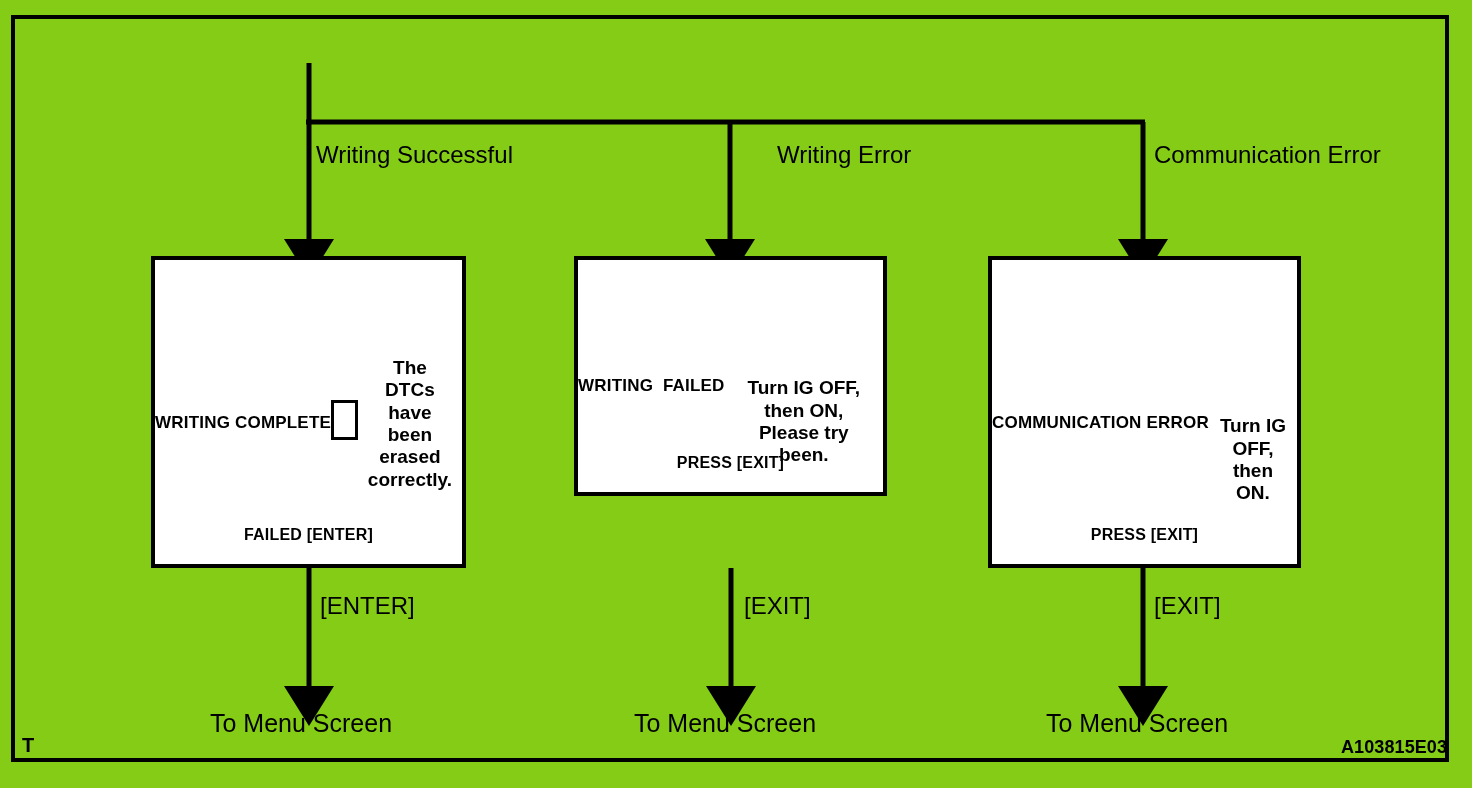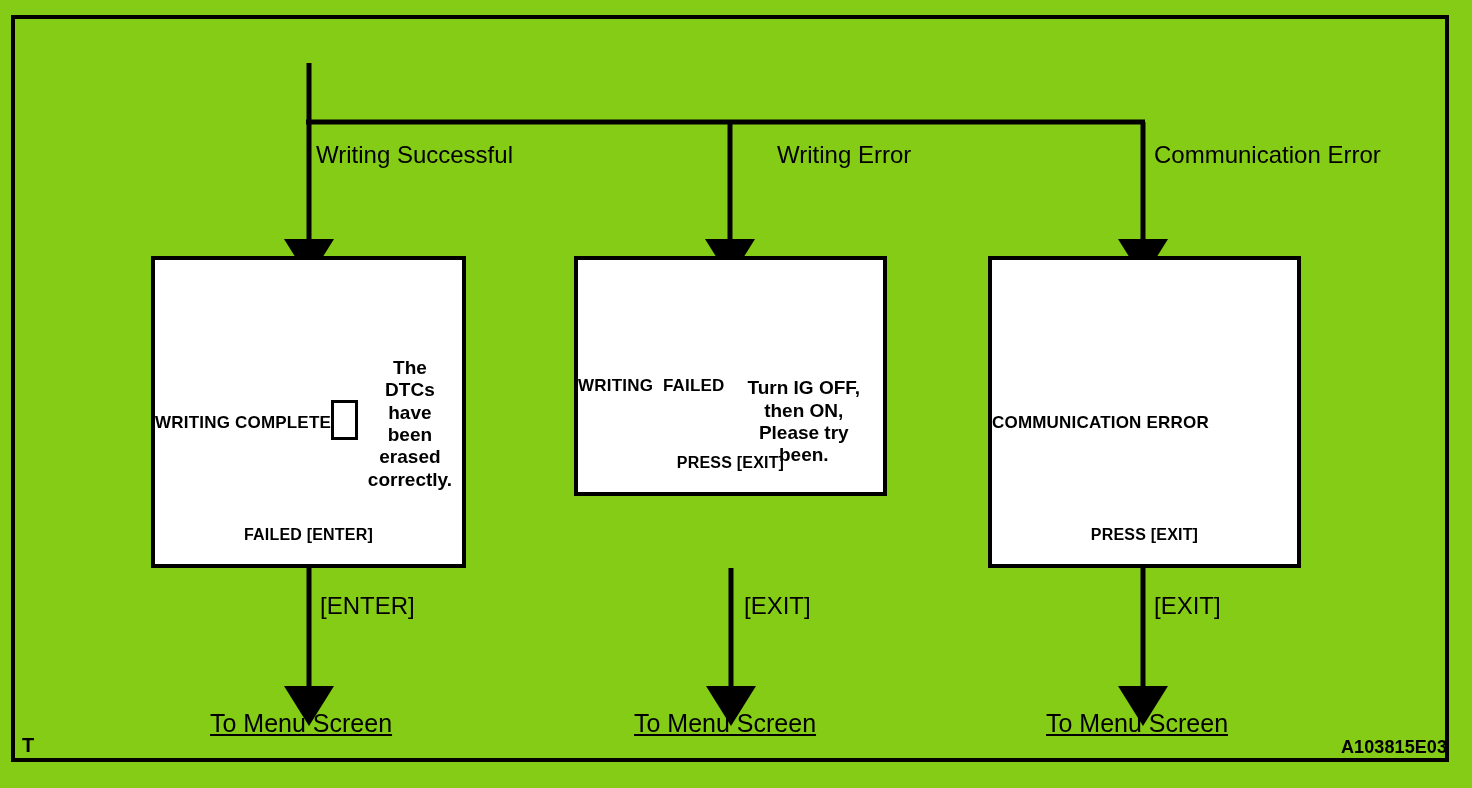--- a/index.html
+++ b/index.html
@@ -65,21 +65,20 @@
 
   
   .destination-label {
     position: absolute;
     font-size: 25px;
     font-weight: 400;
     line-height: 1;
     white-space: nowrap;
     text-align: right;
     color: #000;
-    text-decoration: underline;
   }
   #destination-label-0 { left: 210px; top: 711px; }
   #destination-label-1 { left: 634px; top: 711px; }
   #destination-label-2 { left: 1046px; top: 711px; }
 
   
   .screen-box {
     position: absolute;
     border: 4px solid #000000;
     box-sizing: border-box;
@@ -203,20 +202,21 @@
 
   <div class="screen-box" id="screen-box-1">
     <div class="screen-title">WRITING  FAILED</div>
     <div class="screen-body" id="screen-body-1">Turn IG OFF, then ON,
 Please try been.</div>
     <div class="screen-prompt">PRESS [EXIT]</div>
   </div>
 
   <div class="screen-box" id="screen-box-2">
     <div class="screen-title">COMMUNICATION ERROR</div>
+    <div class="screen-body" id="screen-body-2">Turn IG OFF, then ON.</div>
     <div class="screen-prompt">PRESS [EXIT]</div>
   </div>
 
   <div class="key-label" id="key-label-0">[ENTER]</div>
   <div class="key-label" id="key-label-1">[EXIT]</div>
   <div class="key-label" id="key-label-2">[EXIT]</div>
 
   <div class="destination-label" id="destination-label-0">To Menu Screen</div>
   <div class="destination-label" id="destination-label-1">To Menu Screen</div>
   <div class="destination-label" id="destination-label-2">To Menu Screen</div>

